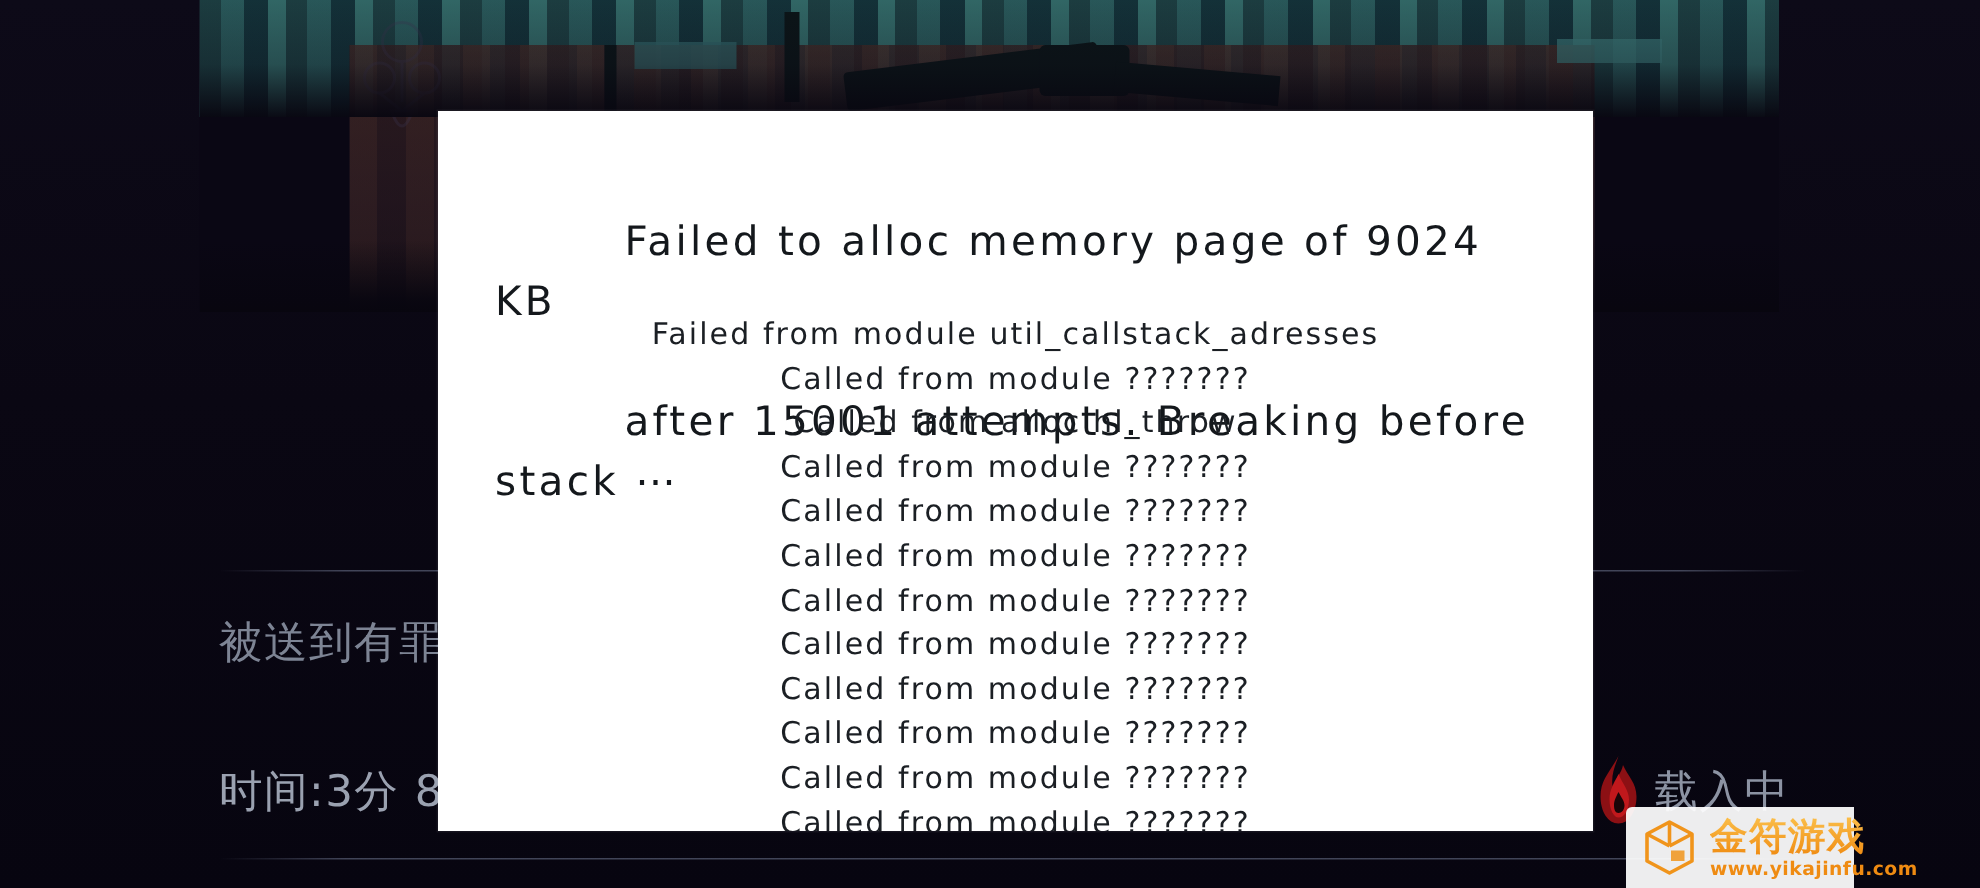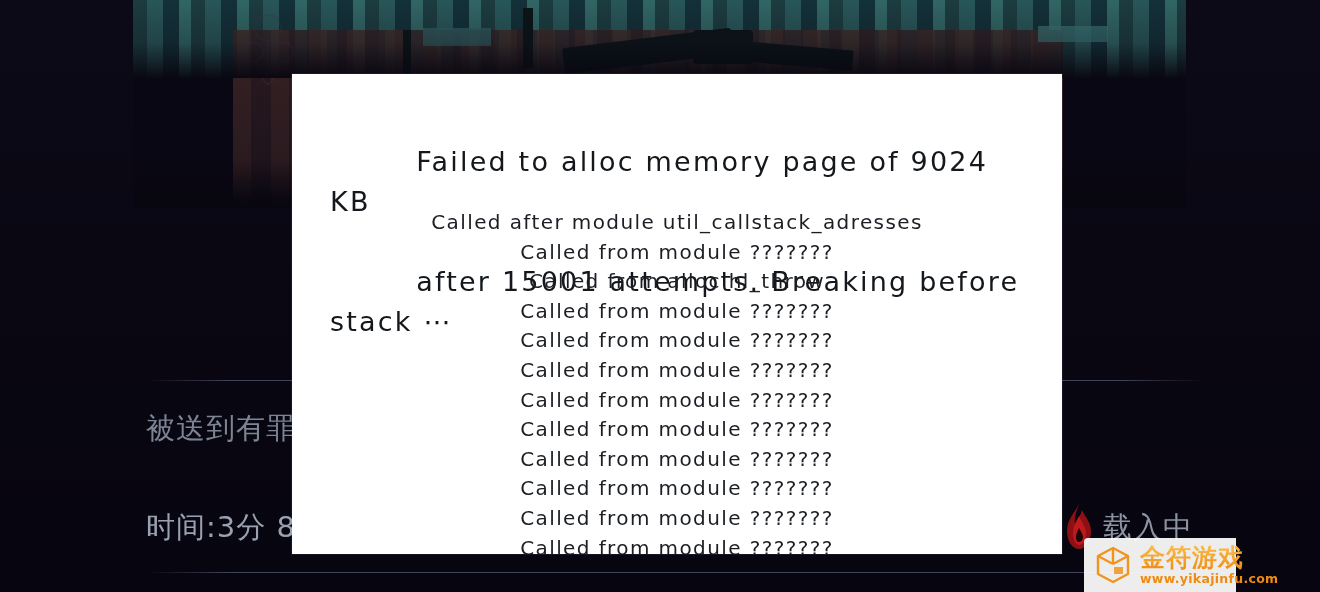--- a/index.html
+++ b/index.html
@@ -281,21 +281,21 @@
     <div class="loading-text">载入中</div>
   </div>
 
   <div class="error-dialog">
     <div class="dialog-inner">
       <div class="err-heading">
         <span>Failed to alloc memory page of 9024 KB</span><br>
         <span>after 15001 attempts. Breaking before stack ⋯</span>
       </div>
       <div class="err-stack" id="stack-container">
-          <span class="stack-line">Called after module util_callstack_adresses</span>
+          <span class="stack-line">Failed from module util_callstack_adresses</span>
           <span class="stack-line">Called from module ???????</span>
           <span class="stack-line">Called from alloc hl_throw</span>
           <span class="stack-line">Called from module ???????</span>
           <span class="stack-line">Called from module ???????</span>
           <span class="stack-line">Called from module ???????</span>
           <span class="stack-line">Called from module ???????</span>
           <span class="stack-line">Called from module ???????</span>
           <span class="stack-line">Called from module ???????</span>
           <span class="stack-line">Called from module ???????</span>
           <span class="stack-line">Called from module ???????</span>

